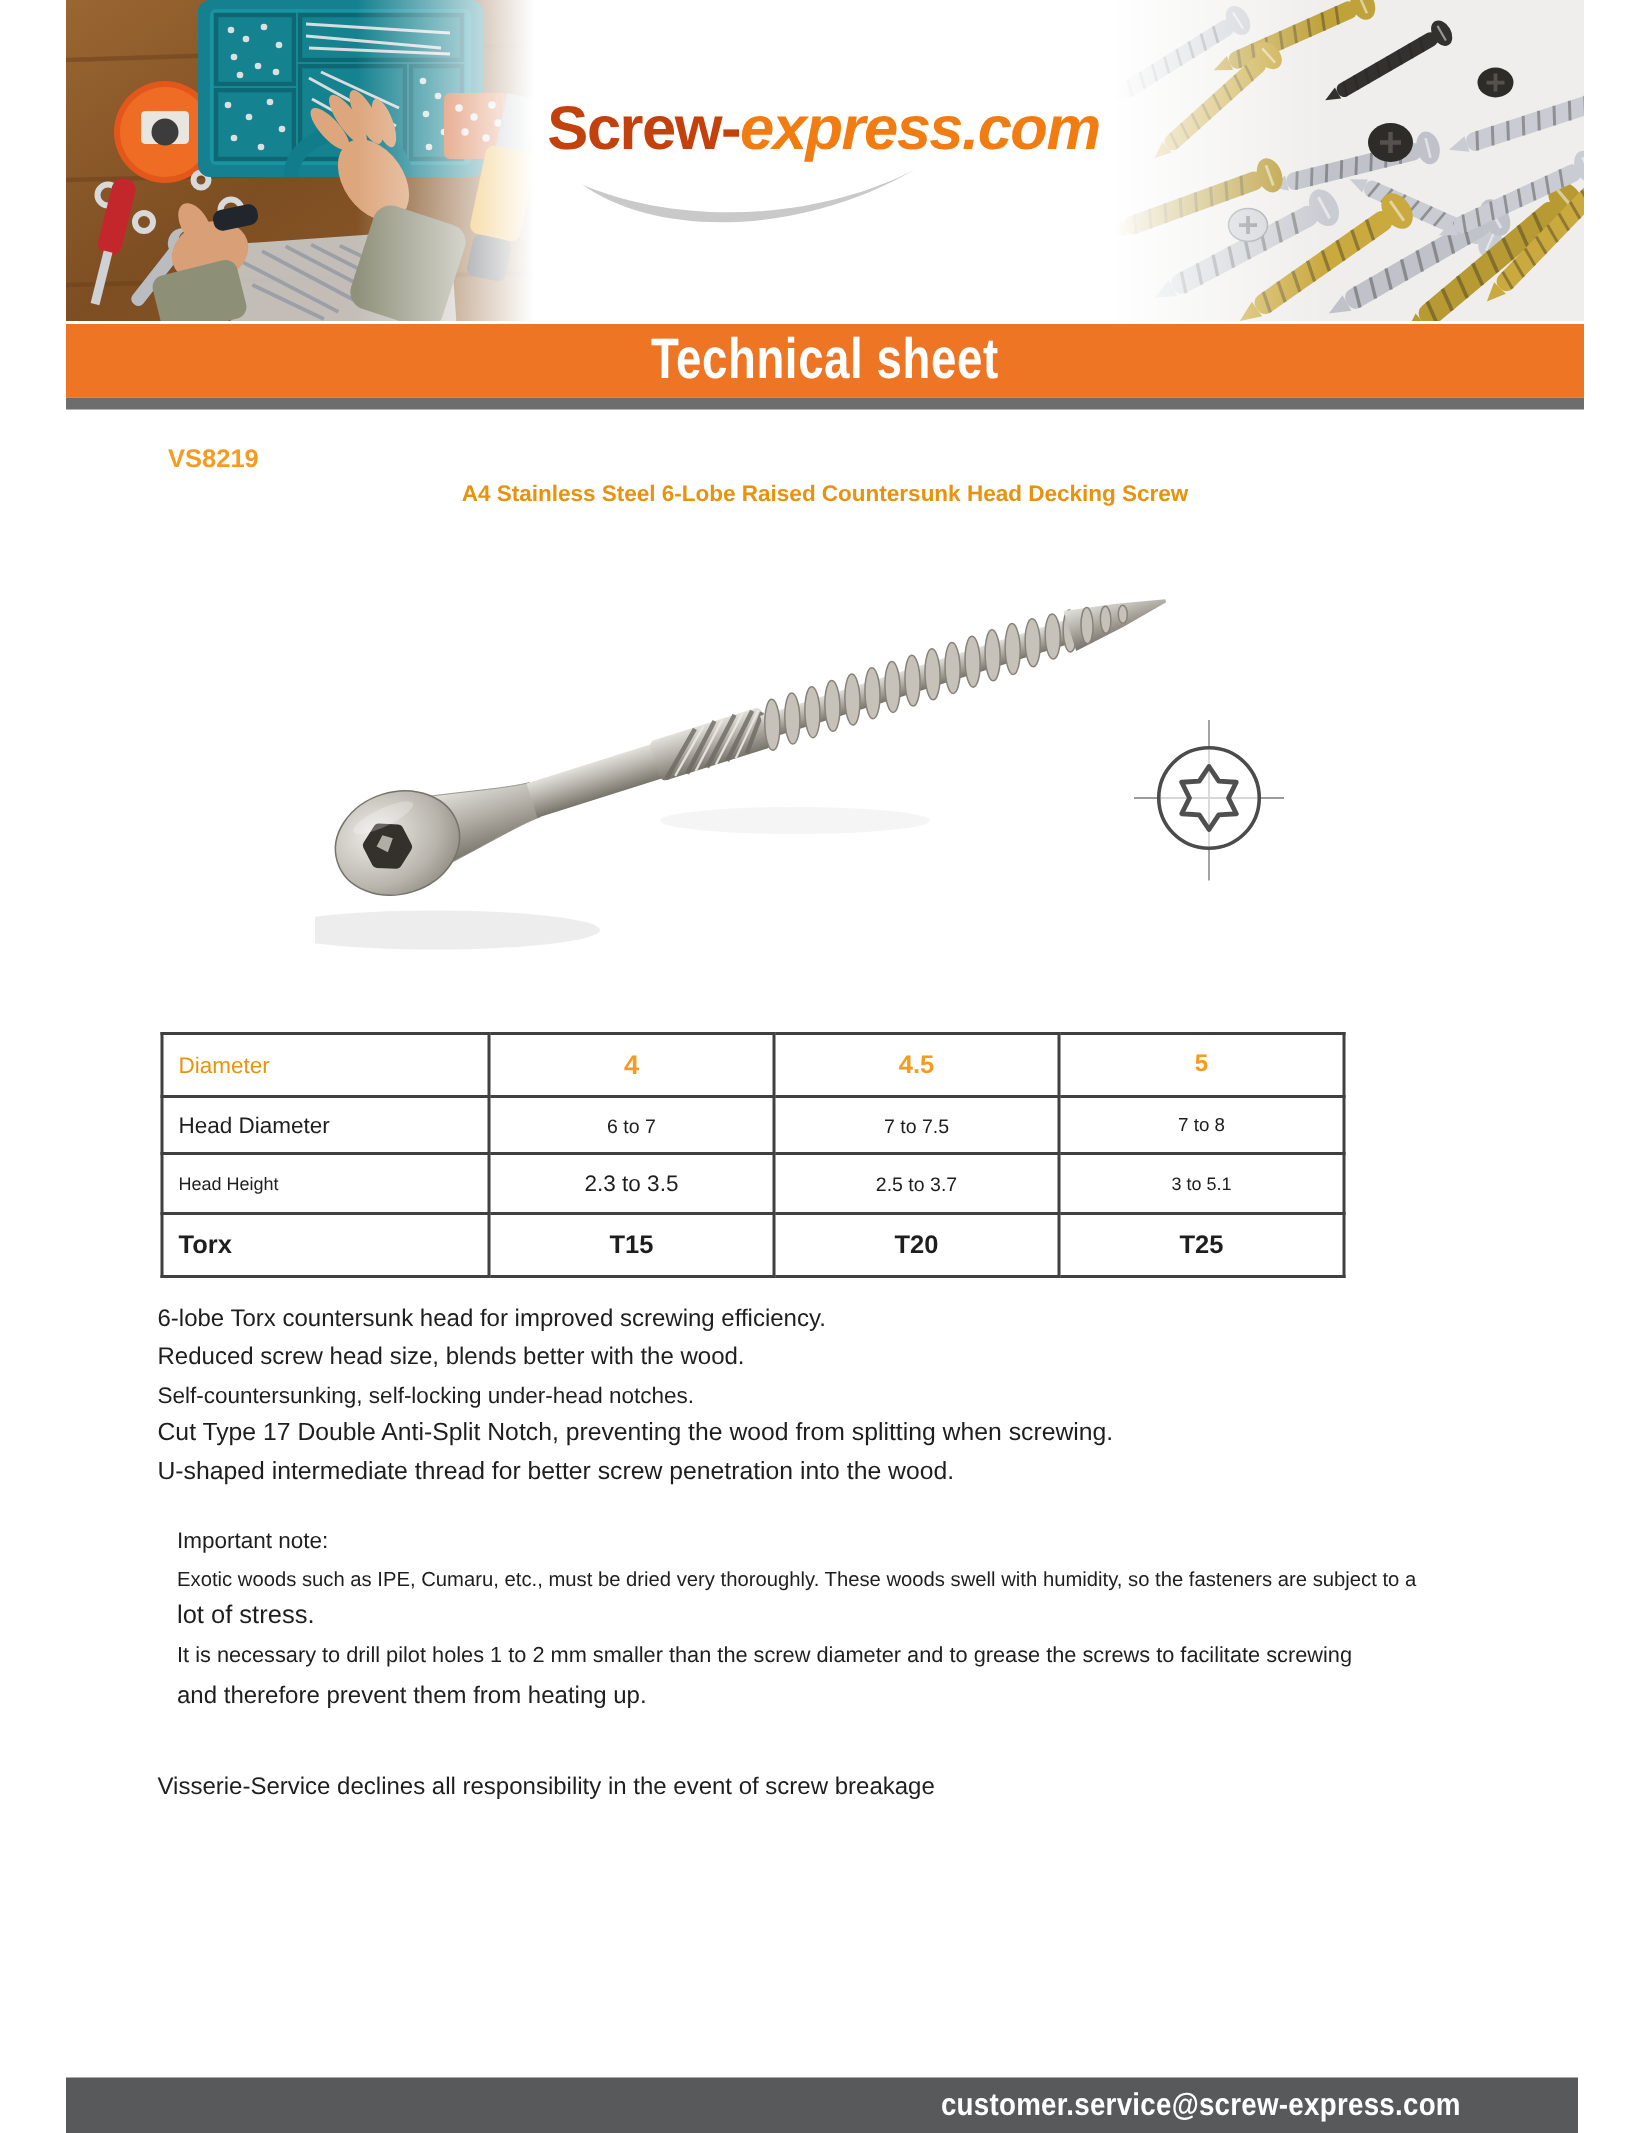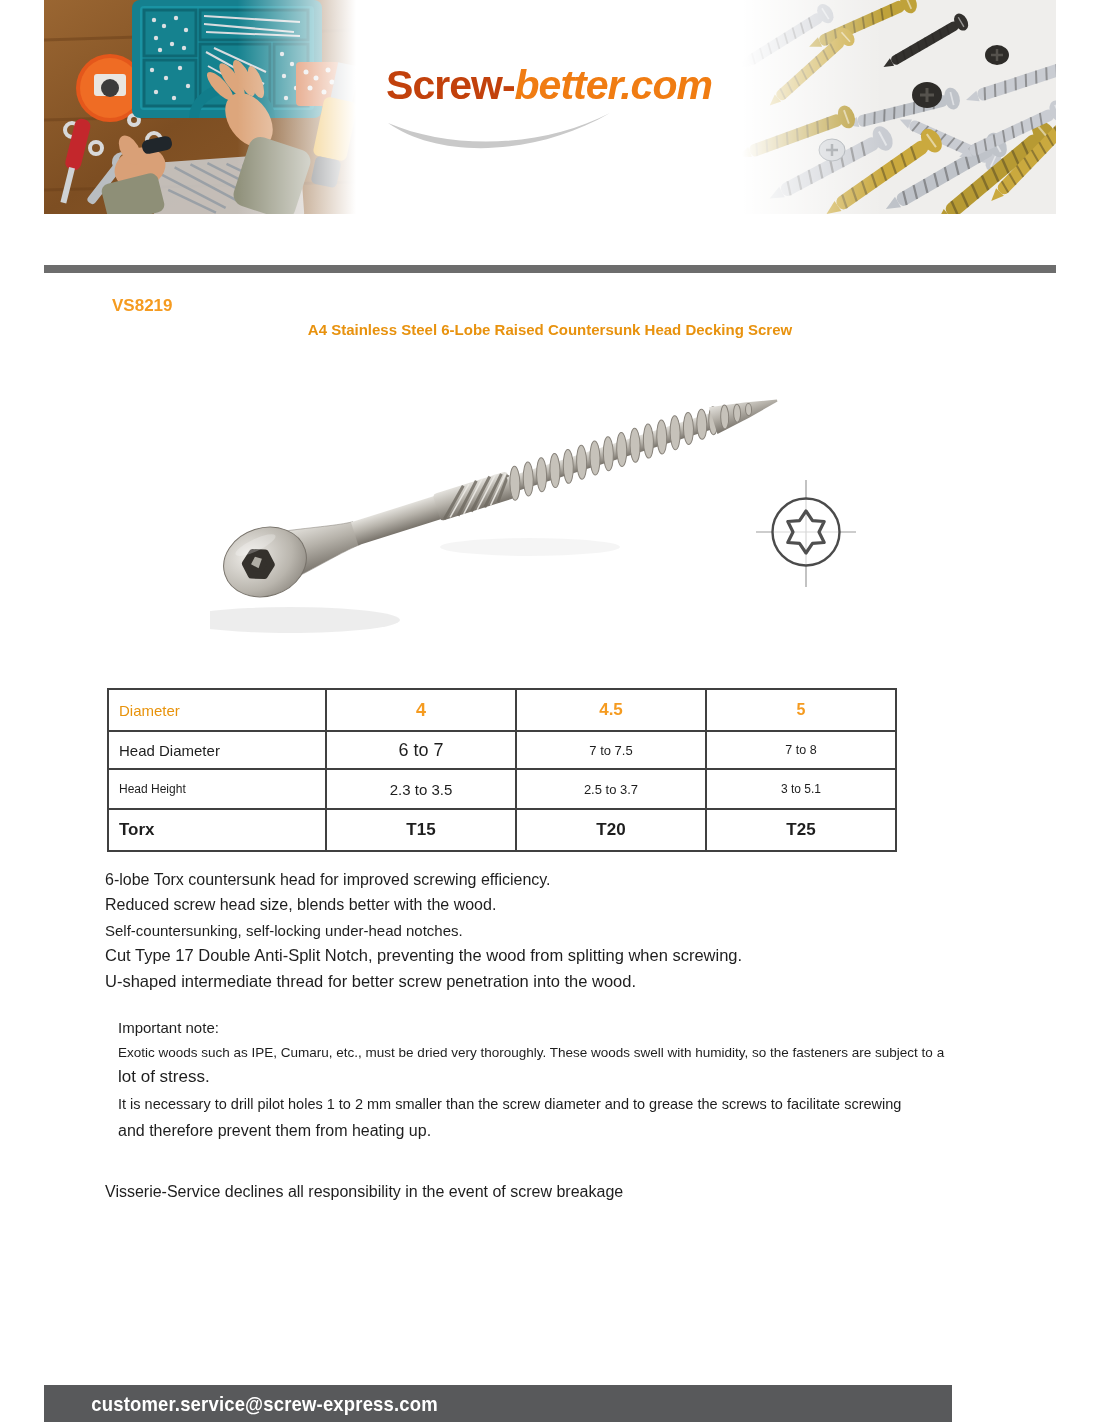--- a/index.html
+++ b/index.html
@@ -35,41 +35,41 @@
   .spec-table { position:absolute; left:107px; top:688px; width:790px;
     border-collapse:collapse; table-layout:fixed; }
   .spec-table td { border:2px solid #404040; text-align:center; vertical-align:middle; padding:2px 4px; }
   .spec-table col.c0 { width:218px; }
   .spec-table td.lbl { text-align:left; padding-left:10px; }
   tr.r0 { height:42px; } tr.r1 { height:38px; } tr.r2 { height:40px; } tr.r3 { height:42px;margin-left:47px; }
   tr.r0 td.lbl { color:#e8930c; font-size:15px; }
   tr.r0 td.v   { color:#f59b20; font-weight:bold; }
   tr.r0 td.v1 { font-size:18px; } tr.r0 td.v2 { font-size:17px; } tr.r0 td.v3 { font-size:16px; }
   tr.r1 td.lbl { font-size:15px; }
-  tr.r1 td.v1 { font-size:18px;margin-top:20px; } tr.r1 td.v2 { font-size:13px; } tr.r1 td.v3 { font-size:12.5px; }
+  tr.r1 td.v1 { font-size:13px;margin-top:20px; } tr.r1 td.v2 { font-size:13px; } tr.r1 td.v3 { font-size:12.5px; }
   tr.r2 td.lbl { font-size:12px; }
   tr.r2 td.v1 { font-size:15px; } tr.r2 td.v2 { font-size:13px; } tr.r2 td.v3 { font-size:12px; }
   tr.r3 td.lbl { font-size:17px; font-weight:bold; }
   tr.r3 td.v   { font-size:17px; font-weight:bold; }
   
   .features { position:absolute; left:105px; top:871px; width:960px; }
   .features p { margin:0 0 7px 0; line-height:1.15; }
   .f0 { font-size:16px; } .f1 { font-size:16px; } .f2 { font-size:15px; }
   .f3 { font-size:16.5px; } .f4 { font-size:16.5px; }
   .note { position:absolute; left:103px; top:1019px; width:975px;margin-left:15px; }
   .note p { margin:0 0 8px 0; line-height:1.2; }
   .note-title { font-size:15px; }
   .n0 { font-size:13.5px; margin-bottom:6px !important; }
   .n1 { font-size:17px; }
   .n2 { font-size:14.5px; }
   .n3 { font-size:16px; }
   .disclaimer { position:absolute; left:105px; top:1167px; font-size:16px; }
   
-  .footer { position:absolute; left:44px; top:1385px; width:908px; height:37px; background:#58595b;
-    display:flex; align-items:center; justify-content:flex-start; padding-right:44px; }
+  .footer { position:absolute; left:44px; top:1385px; width:1008px; height:37px; background:#58595b;
+    display:flex; align-items:center; justify-content:flex-end; padding-right:78px; }
   .footer span { color:#ffffff; font-weight:bold; font-size:21px;
     transform:scaleX(0.88); transform-origin:right center; letter-spacing:0.2px; cursor:pointer; }
 </style>
 </head>
 <body>
 
 <div class="page">
 
   <div class="hero-photo left">
     <svg viewBox="0 0 312 214" preserveAspectRatio="none">
@@ -189,21 +189,21 @@
         <ellipse cx="200" cy="78" rx="6.5" ry="20" fill="#dda67c" transform="rotate(-28 200 78)"></ellipse>
         <ellipse cx="212" cy="82" rx="6" ry="17" fill="#dda67c" transform="rotate(-20 212 82)"></ellipse>
         <rect x="196" y="142" width="64" height="72" rx="12" fill="#90917b" transform="rotate(18 228 178)"></rect>
       </g>
       <rect width="312" height="214" fill="url(#fadeR)"></rect>
     </svg>
   </div>
 
   <div class="hero-center">
     <div class="logo-line">
-      <span class="logo-a">Screw-</span><span class="logo-b">better.com</span>
+      <span class="logo-a">Screw-</span><span class="logo-b">express.com</span>
     </div>
     <svg class="swoosh" width="230" height="38" viewBox="0 0 230 38">
       <path d="M4,12 C70,40 160,36 226,2 C150,46 55,48 4,12 Z" fill="#c9c9c9"></path>
     </svg>
   </div>
 
   <div class="hero-photo right">
     <svg viewBox="0 0 314 214" preserveAspectRatio="none">
       <defs>
         <linearGradient id="fadeL" x1="1" y1="0" x2="0" y2="0">
@@ -247,20 +247,23 @@
         <path d="M178 95 h14 M185 88 v14" stroke="#55524d" stroke-width="3" fill="none"></path>
         <ellipse cx="255" cy="55" rx="12" ry="10" fill="#2e2c29"></ellipse>
         <path d="M249 55 h12 M255 49 v12" stroke="#55524d" stroke-width="2.5" fill="none"></path>
         <ellipse cx="90" cy="150" rx="13" ry="11" fill="#cfd2d6" stroke="#9aa0a6"></ellipse>
         <path d="M84 150 h12 M90 144 v12" stroke="#8a8f94" stroke-width="2.5" fill="none"></path>
       </g>
       <rect width="314" height="214" fill="url(#fadeL)"></rect>
     </svg>
   </div>
 
+  <div class="banner">
+    <span class="banner-title">Technical sheet</span>
+  </div>
   <div class="rule"></div>
 
   <div class="product-code">VS8219</div>
   <div class="product-name">A4 Stainless Steel 6-Lobe Raised Countersunk Head Decking Screw</div>
 
   <div class="figure">
     <svg viewBox="0 0 650 290">
       <defs>
         <radialGradient id="hg" cx="35%" cy="35%" r="85%">
           <stop offset="0" stop-color="#efede9"></stop>

